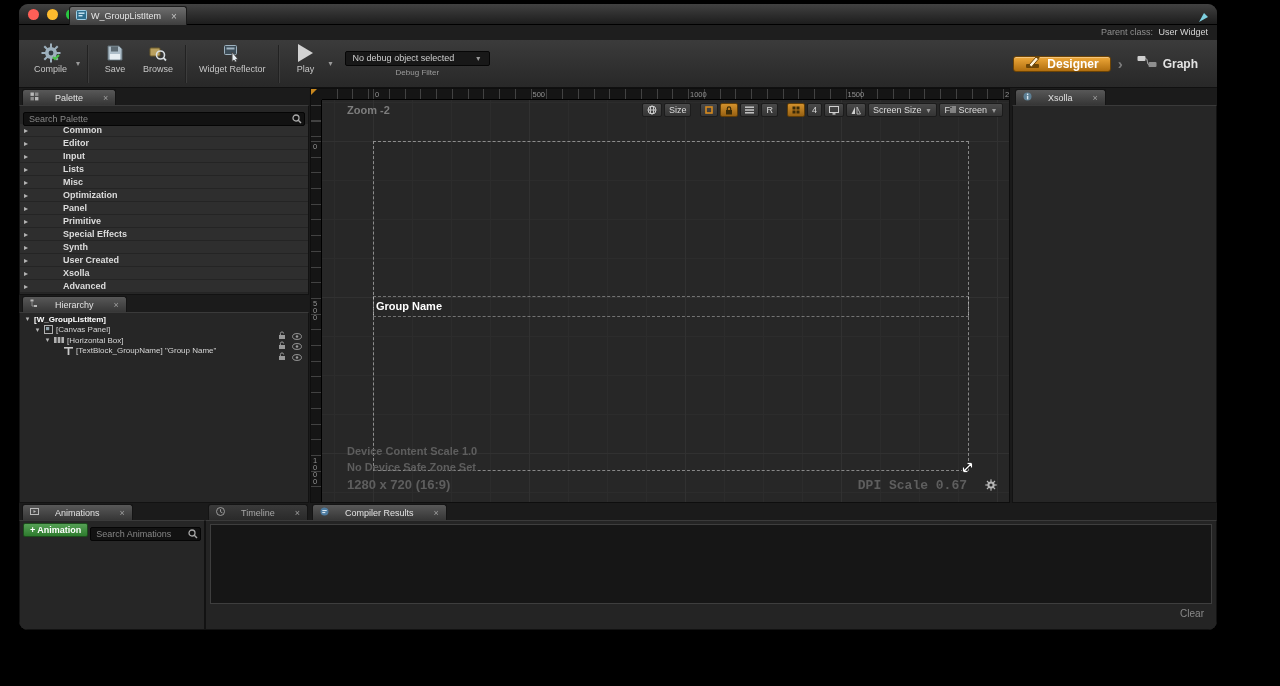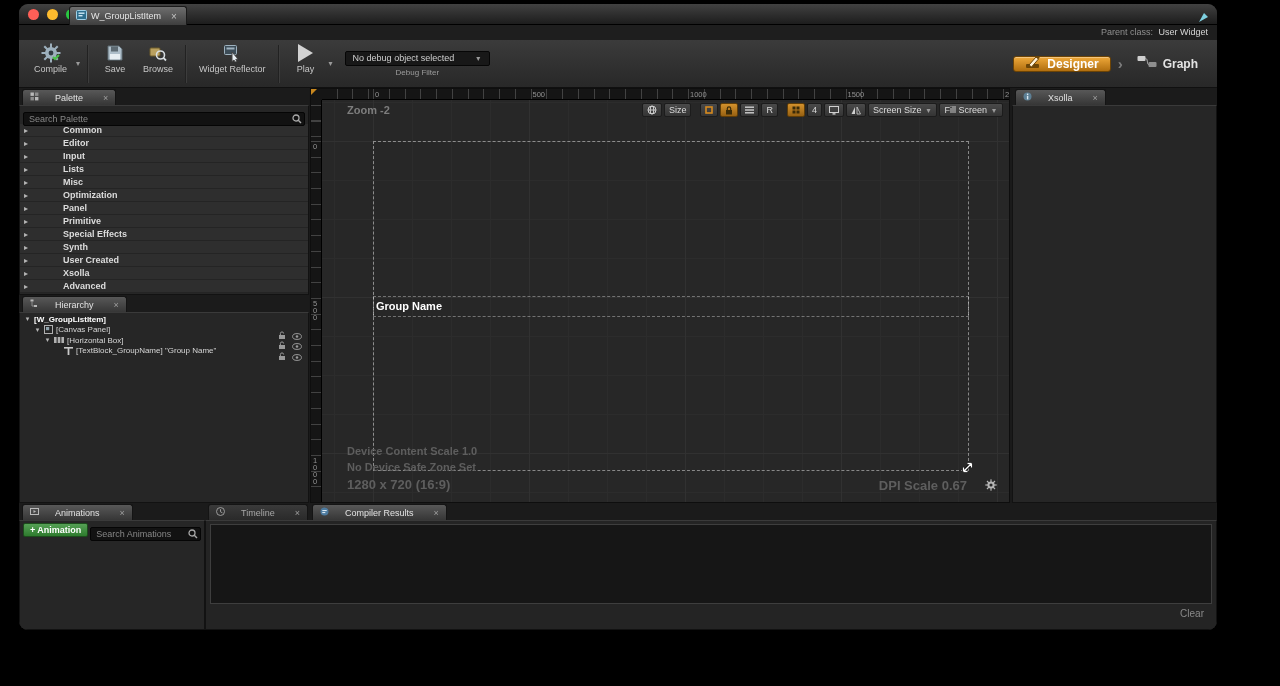--- a/index.html
+++ b/index.html
@@ -118,21 +118,21 @@
   .design-outline { position:absolute; left:62px; top:52px; width:596px; height:330px;
                     border:1px dashed rgba(255,255,255,.45); z-index:3; }
   .hbox-outline { position:absolute; left:62px; top:207px; width:596px; height:21px;
                   border:1px dashed rgba(255,255,255,.35); z-index:3; }
   .widget-text { position:absolute; left:2px; top:0; height:19px; line-height:19px;
                  font-size:11px; font-weight:bold; color:#fff; }
   .resize-handle { position:absolute; left:650px; top:371px; z-index:8; }
   .ov { position:absolute; left:36px; font-weight:bold; color:#5e5e5e; z-index:8; white-space:nowrap; }
   .ov1 { top:356px; font-size:11px; } .ov2 { top:372px; font-size:11px; }
   .ov3 { top:388px; font-size:13px; }
-  .dpi { position:absolute; right:42px; top:389px; font-size:13px; font-weight:bold; color:#5e5e5e; z-index:8; }
+  .dpi { position:absolute; right:42px; top:389px; font-size:13px; font-weight:bold; color:#5e5e5e; z-index:8;font-family:Liberation Mono, monospace; }
   .dpi-gear { position:absolute; right:12px; top:388px; z-index:9; }
 
   
   .details { left:993px; top:0; width:205px; height:415px; }
 
   
   .bottom { position:absolute; left:0; top:499px; width:1198px; height:127px; background:#1a1a1a; }
   .animations { left:0; top:0; width:186px; height:127px; }
   .anim-row { display:flex; gap:2px; margin:2px 3px; align-items:center; }
   .add-anim { height:14px; background:linear-gradient(#55a055,#2e7b2e); border:1px solid #1c4d1c;

